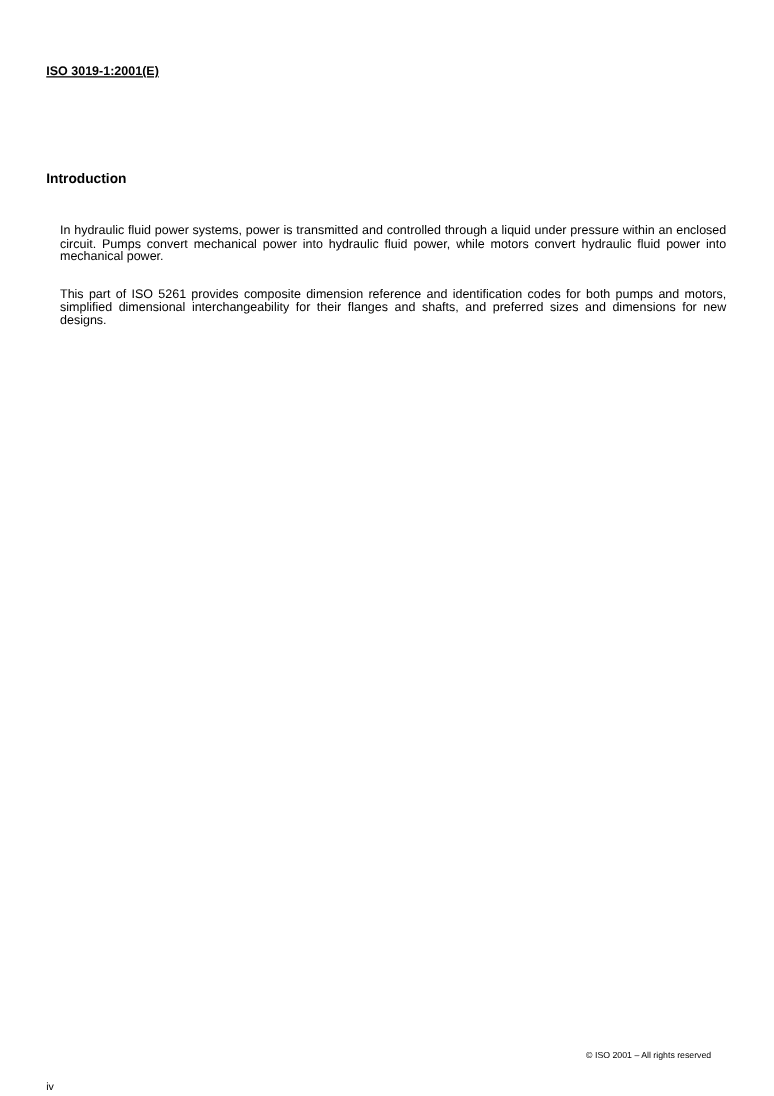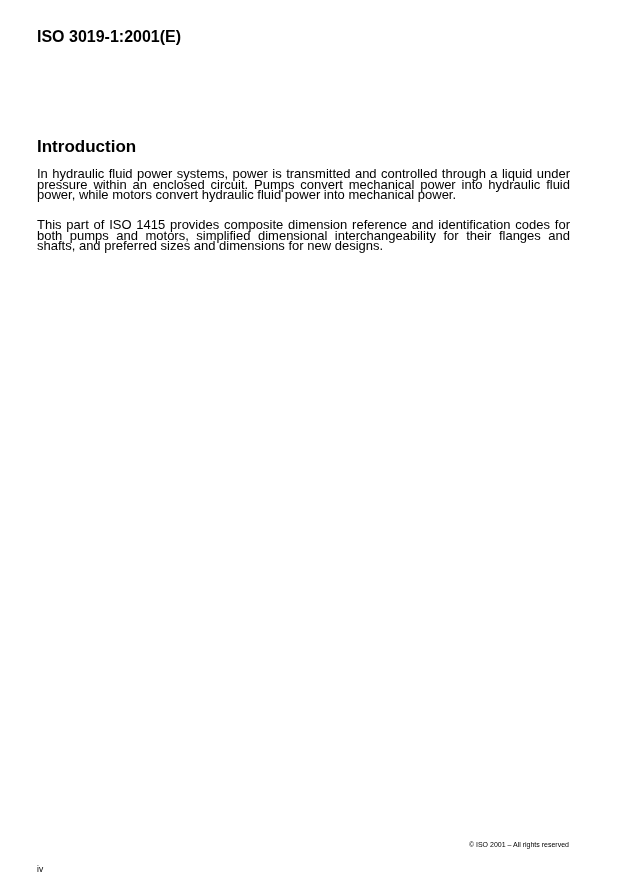--- a/index.html
+++ b/index.html
@@ -1,45 +1,45 @@
 <!DOCTYPE html>
 <html><head>
   <meta charset="utf-8">
   <style>
     html, body { margin: 0; padding: 0; background: #ffffff; }
     body {
       width: 619px; height: 877px; position: relative; overflow: hidden;
       font-family: "Liberation Sans", sans-serif; color: #000;
     }
     .header {
-      position: absolute; left: 37px; top: 28px;
-      font-size: 16px; font-weight: bold; letter-spacing: 0px;
+      position: absolute; left: 37px; top: 52px;
+      font-size: 10px; font-weight: bold; letter-spacing: 0px; text-decoration: underline;
     }
     .title {
       position: absolute; left: 37px; top: 137px;
-      font-size: 17px; font-weight: bold;
+      font-size: 11px; font-weight: bold;
     }
     .para {
       position: absolute; left: 37px; width: 533px;
-      font-size: 13px; line-height: 10.5px; text-align: justify;
-      margin: 0;
+      font-size: 10px; line-height: 10.5px; text-align: justify;
+      margin: 11px;
     }
     .p1 { top: 169px; }
     .p2 { top: 220px; }
     .footer-left {
       position: absolute; left: 37px; top: 864px; font-size: 8.5px;
     }
     .footer-right {
       position: absolute; right: 50px; top: 841px; font-size: 7px;
     }
   </style>
 </head>
 <body>
 
 <div class="header">ISO 3019-1:2001(E)</div>
 
 <div class="title">Introduction</div>
 
 <p class="para p1">In hydraulic fluid power systems, power is transmitted and controlled through a liquid under pressure within an enclosed circuit. Pumps convert mechanical power into hydraulic fluid power, while motors convert hydraulic fluid power into mechanical power.</p>
-<p class="para p2">This part of ISO 1415 provides composite dimension reference and identification codes for both pumps and motors, simplified dimensional interchangeability for their flanges and shafts, and preferred sizes and dimensions for new designs.</p>
+<p class="para p2">This part of ISO 5261 provides composite dimension reference and identification codes for both pumps and motors, simplified dimensional interchangeability for their flanges and shafts, and preferred sizes and dimensions for new designs.</p>
 
 <div class="footer-left">iv</div>
 <div class="footer-right">© ISO 2001 – All rights reserved</div>
 
 </body></html>

